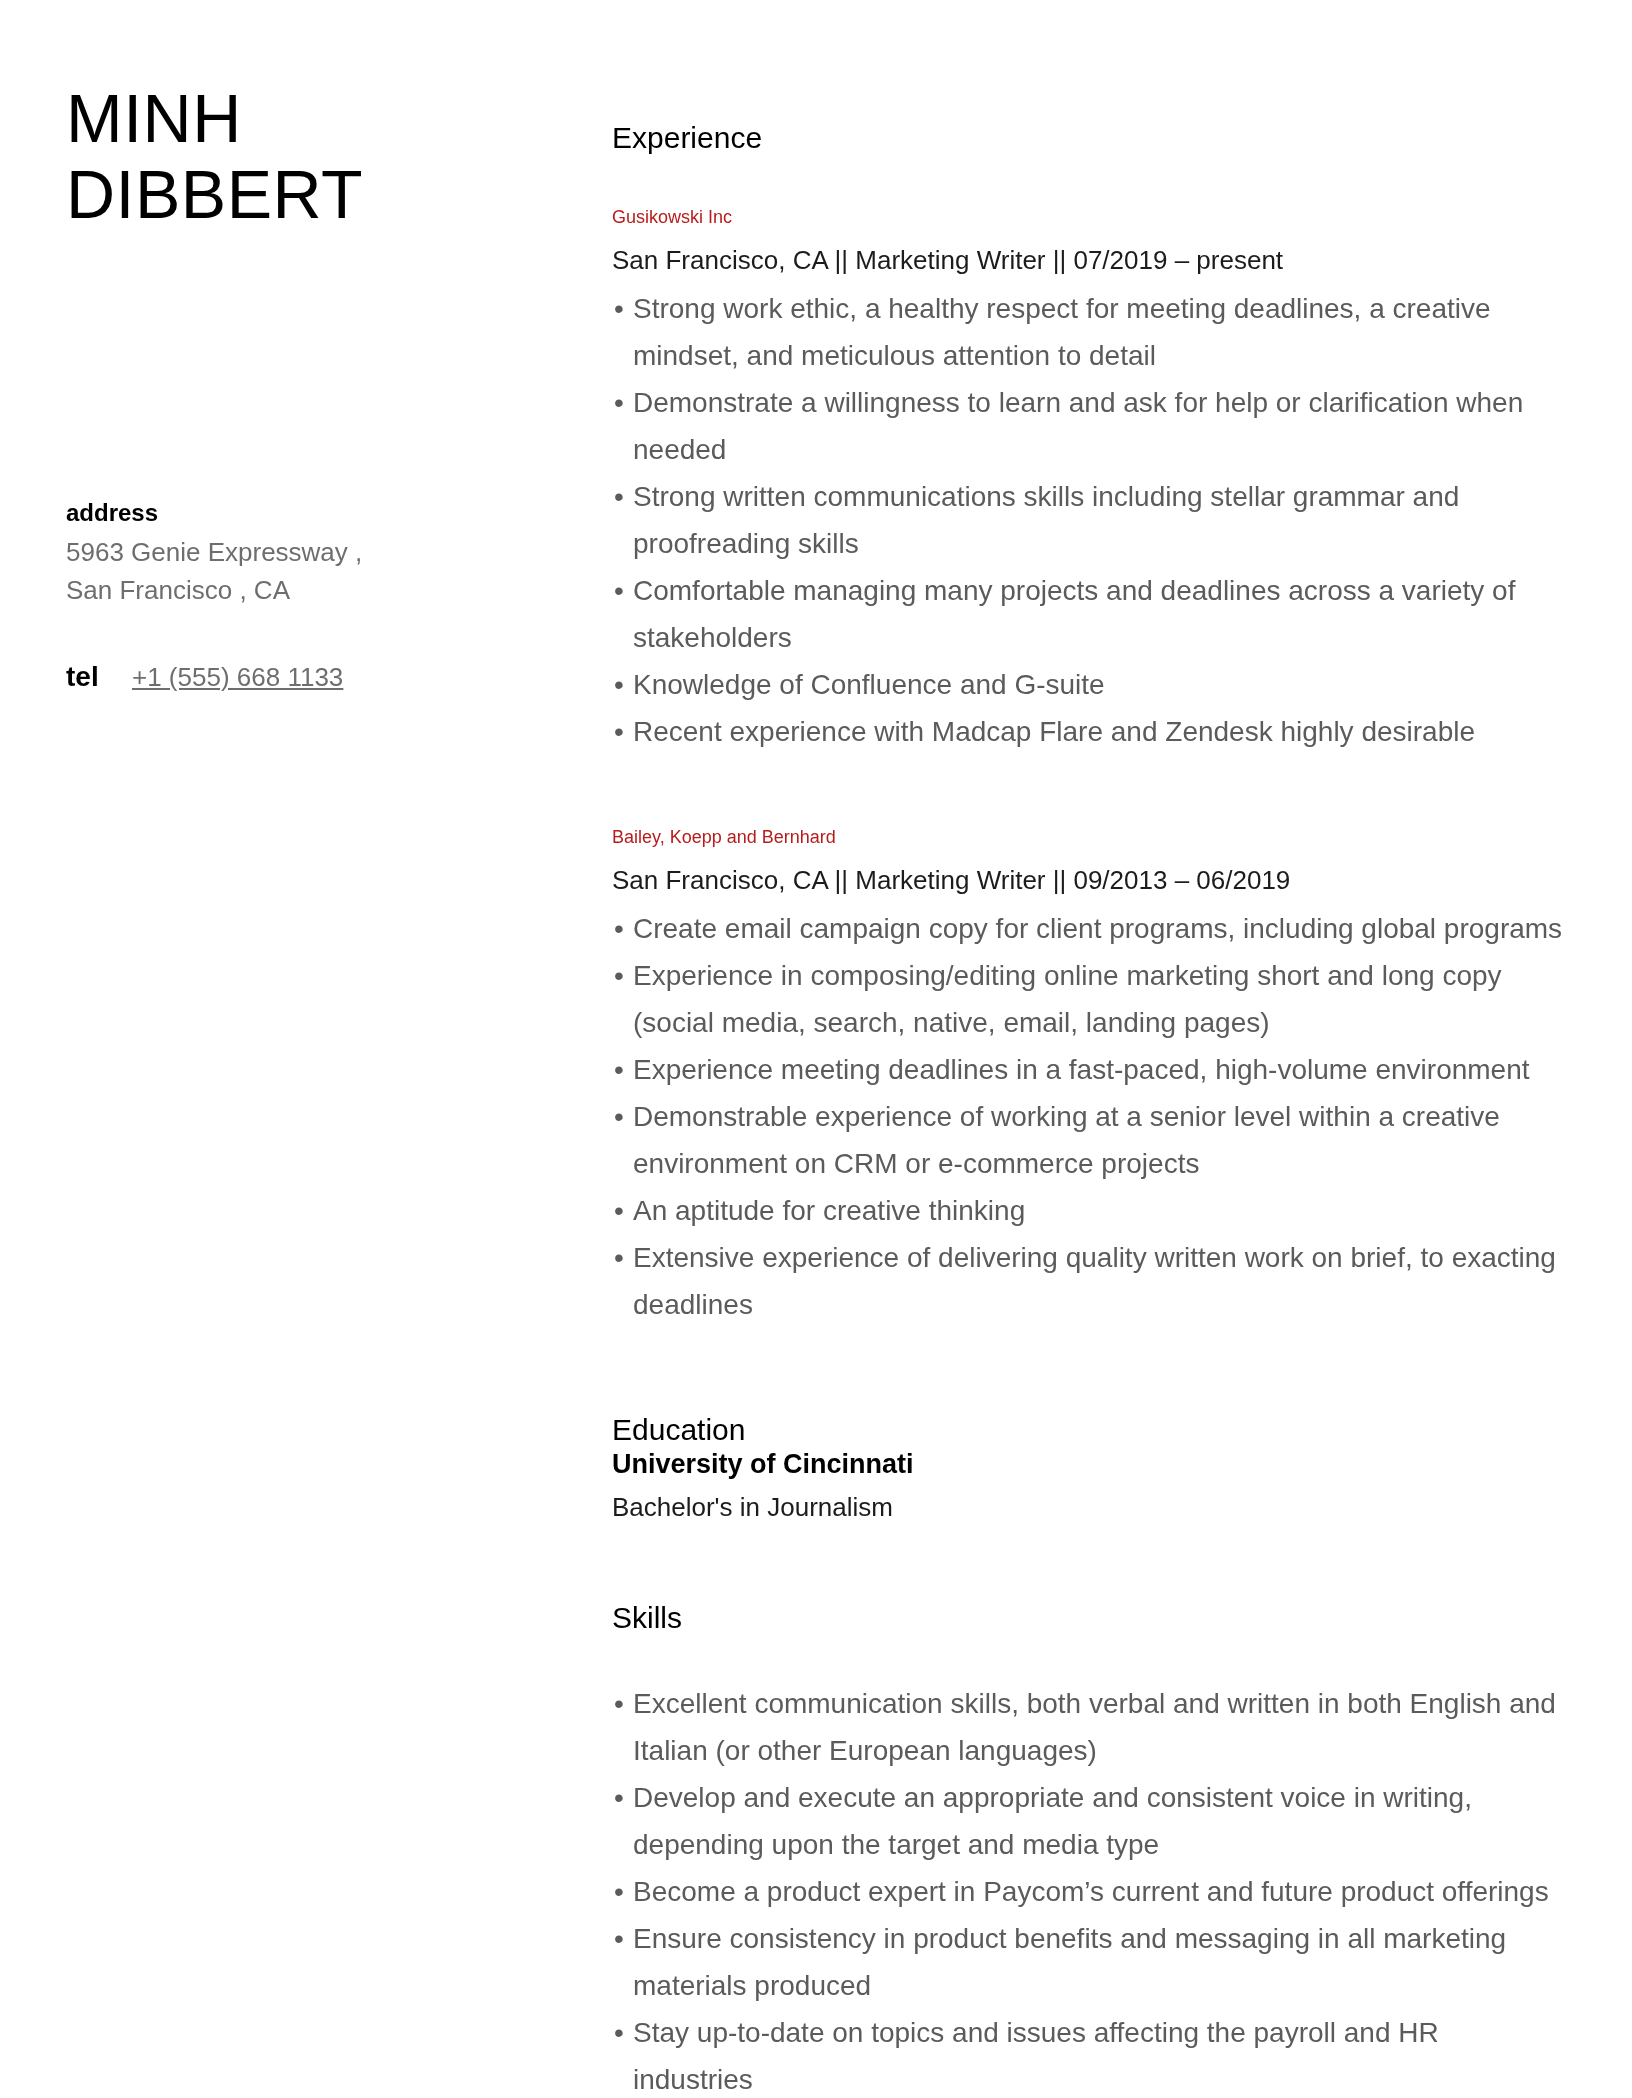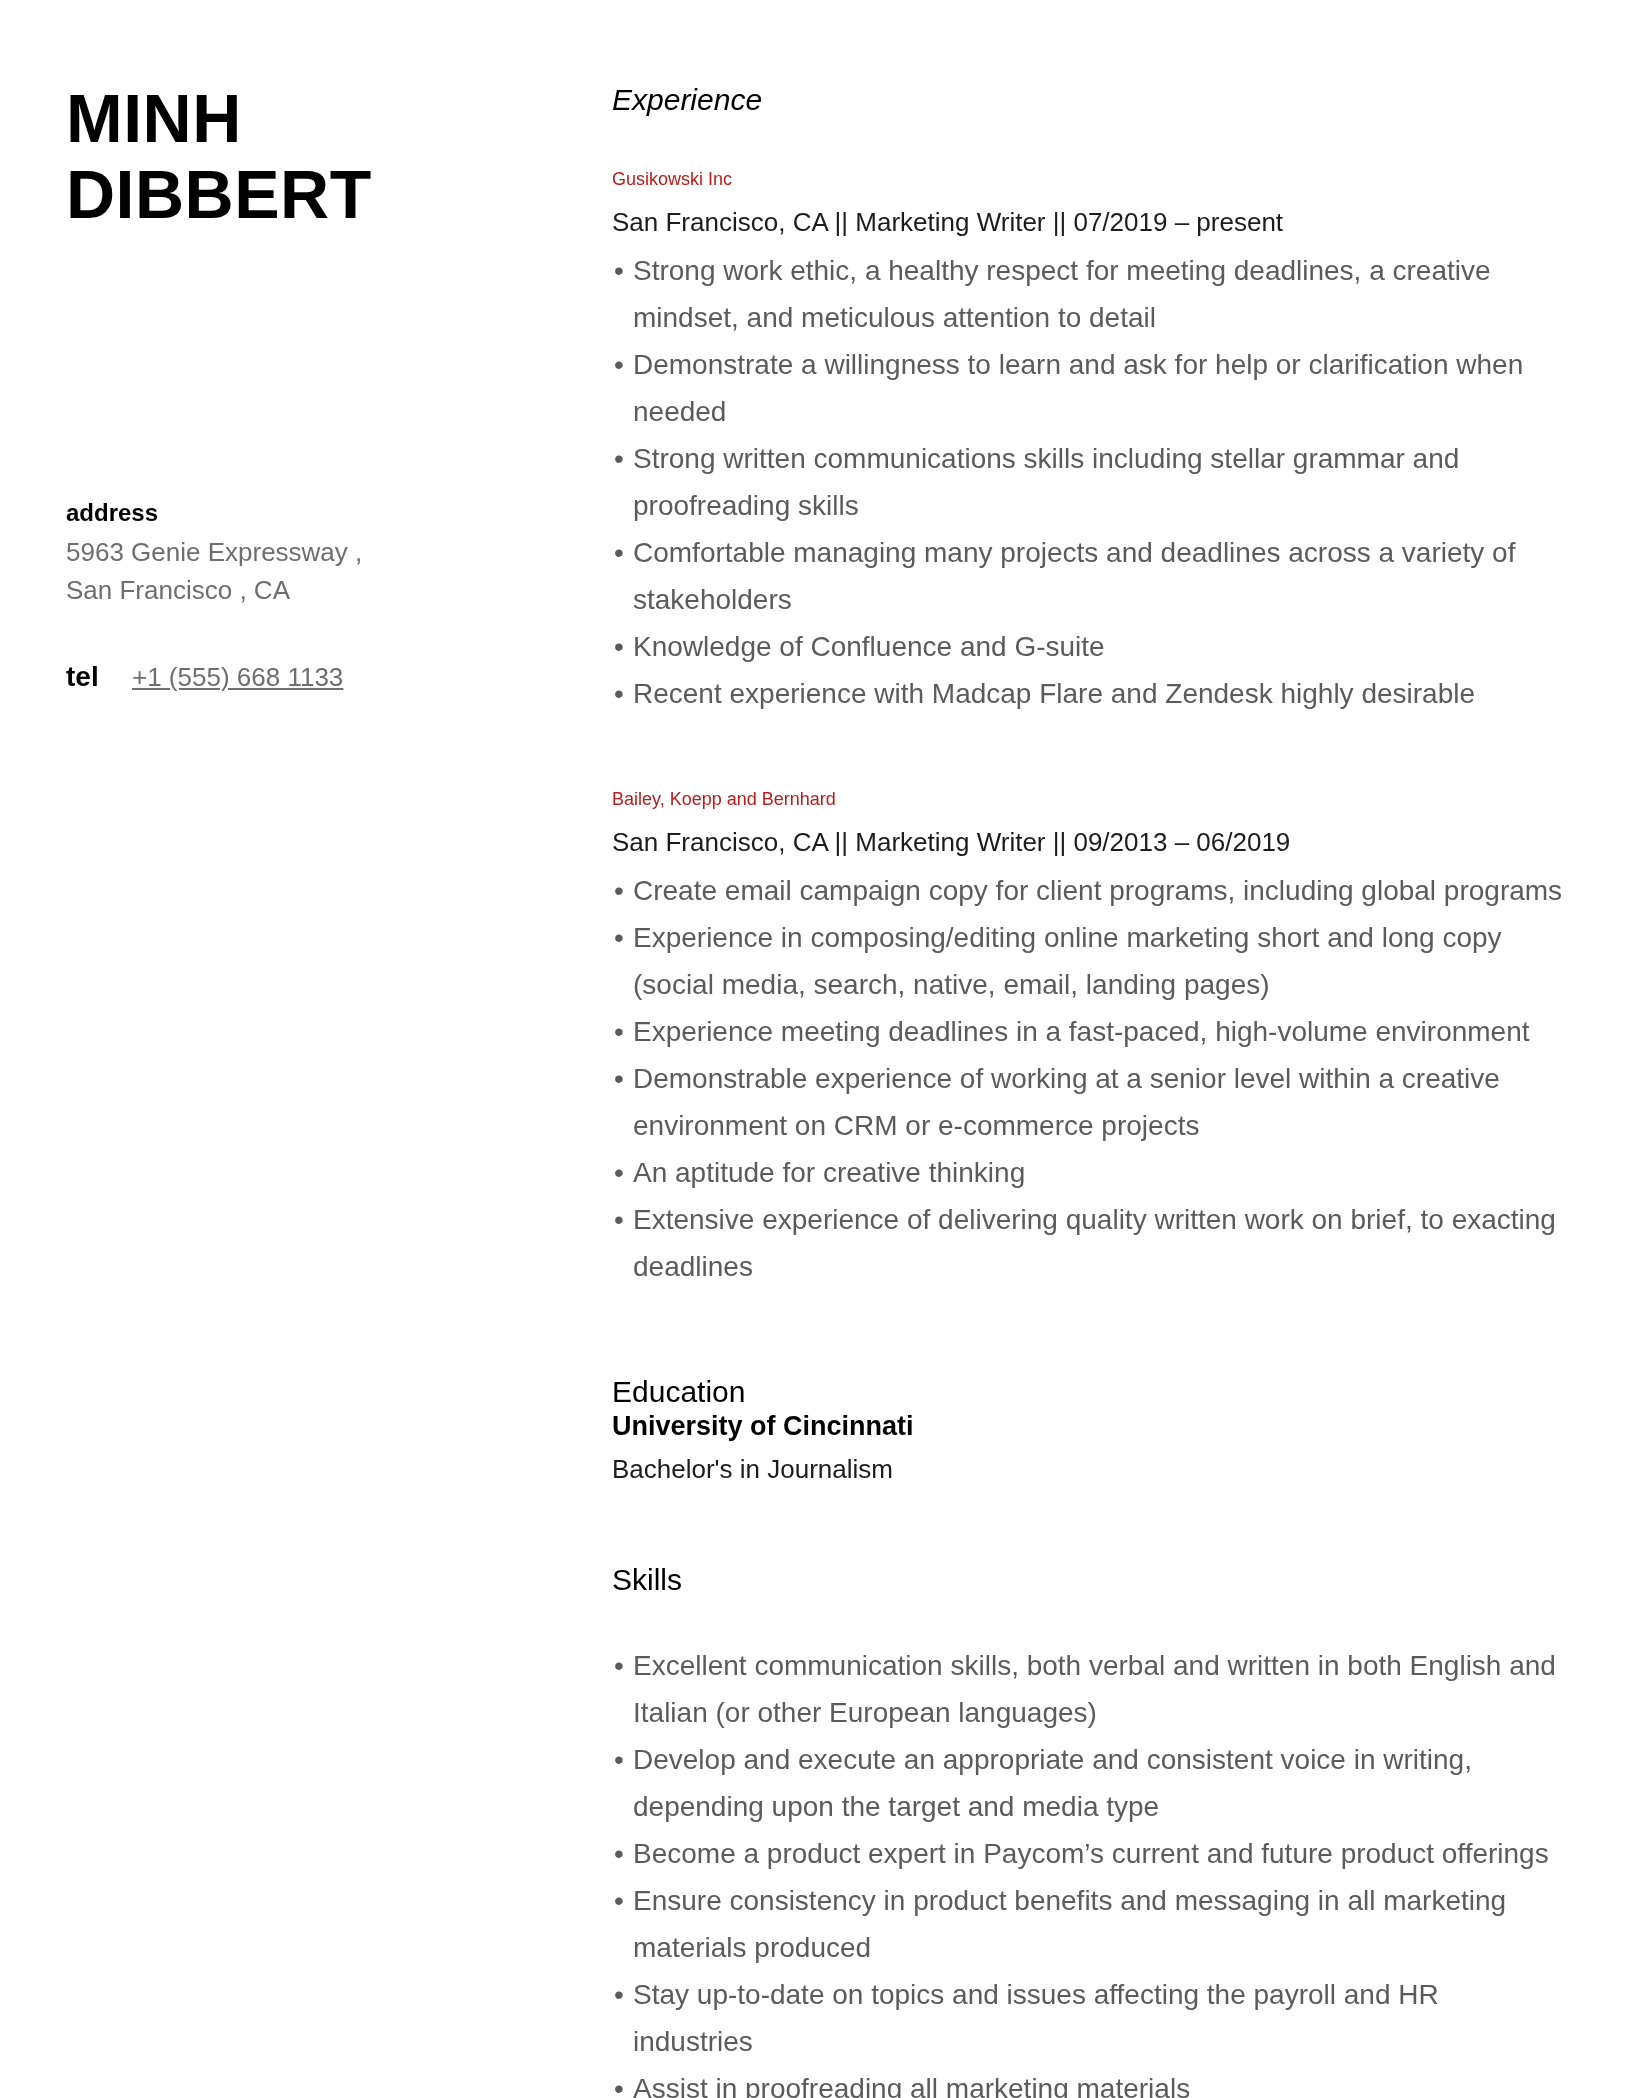--- a/index.html
+++ b/index.html
@@ -17,21 +17,21 @@
   .left-col {
     position: absolute;
     left: 66px;
     top: 0;
     width: 480px;
   }
   .name {
     margin: 80px 0 0 0;
     font-size: 68px;
     line-height: 76px;
-    font-weight: 700;
+    font-weight: 400;
     color: #000000;
     letter-spacing: 0.5px;
   }
   .contact { margin-top: 266px; }
   .contact-label {
     font-size: 24px;
     line-height: 30px;
     font-weight: 700;
     color: #000000;
   }
@@ -65,21 +65,21 @@
     top: 0;
     width: 952px;
   }
   .section-heading {
     font-size: 30px;
     line-height: 36px;
     font-weight: 400;
     color: #000000;
     margin: 0;
   }
-  .heading-experience { margin-top: 82px; font-style: italic; }
+  .heading-experience { margin-top: 120px; }
   .heading-education { margin-top: 84px; }
   .heading-skills { margin-top: 76px; }
 
   .company {
     font-size: 18px;
     line-height: 33px;
     font-weight: 400;
     color: #b91c1c;
     margin: 45px 0 0 0;
   }

